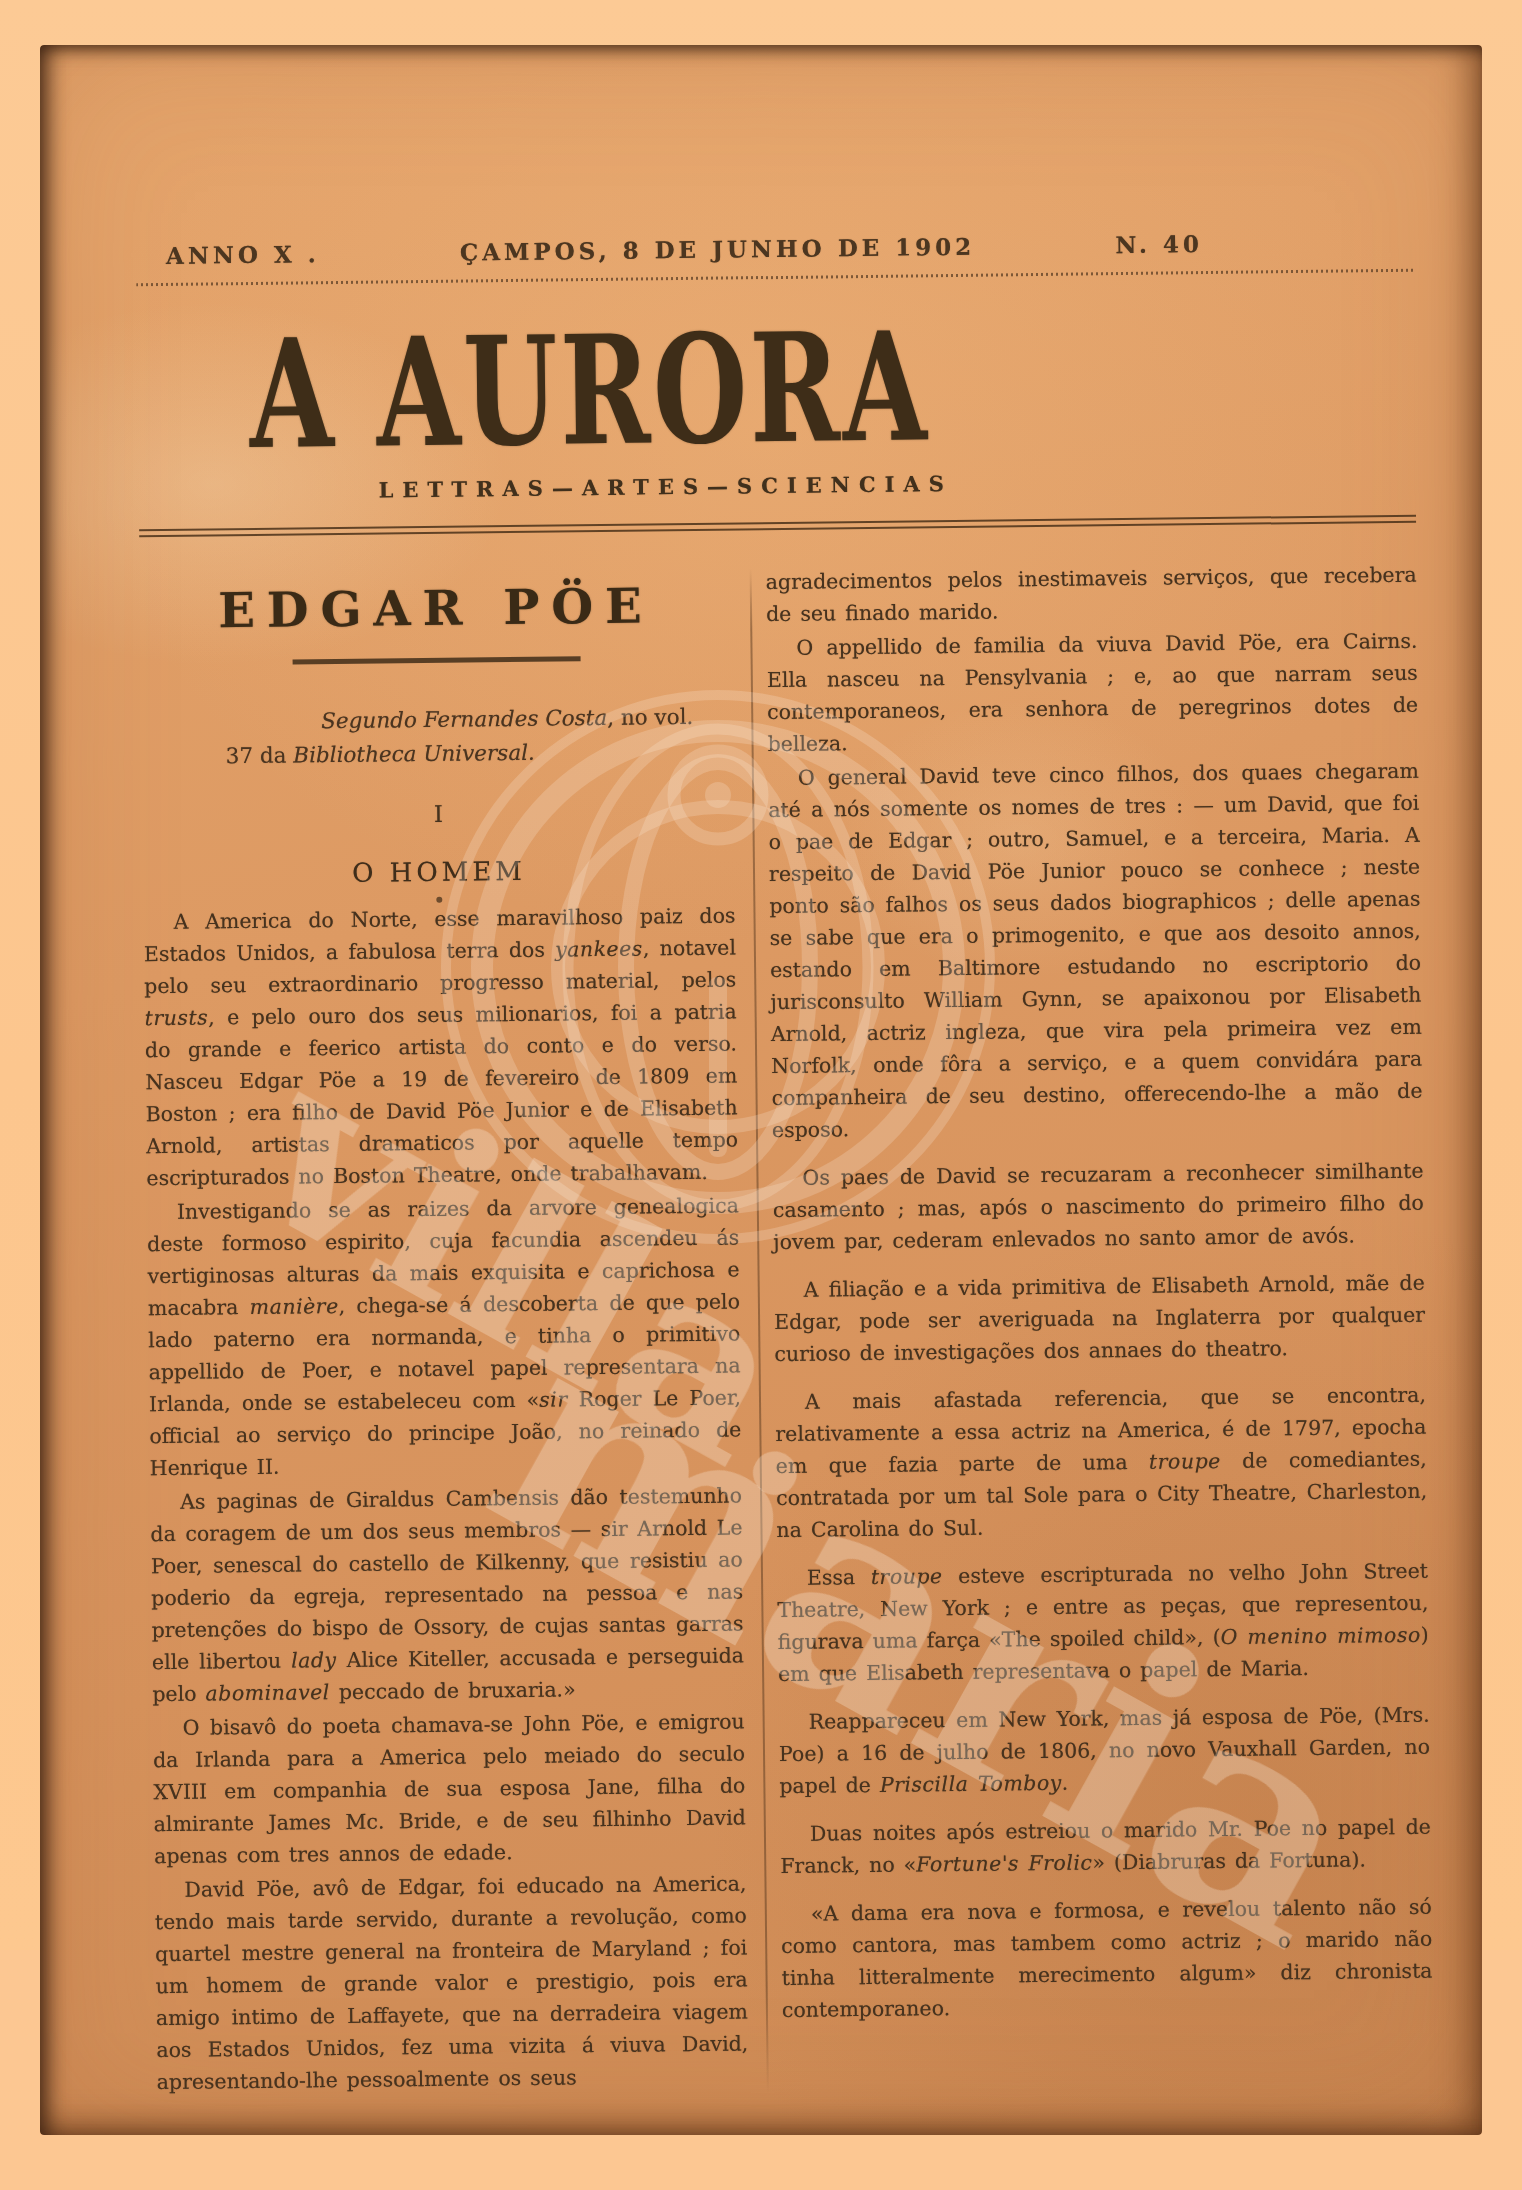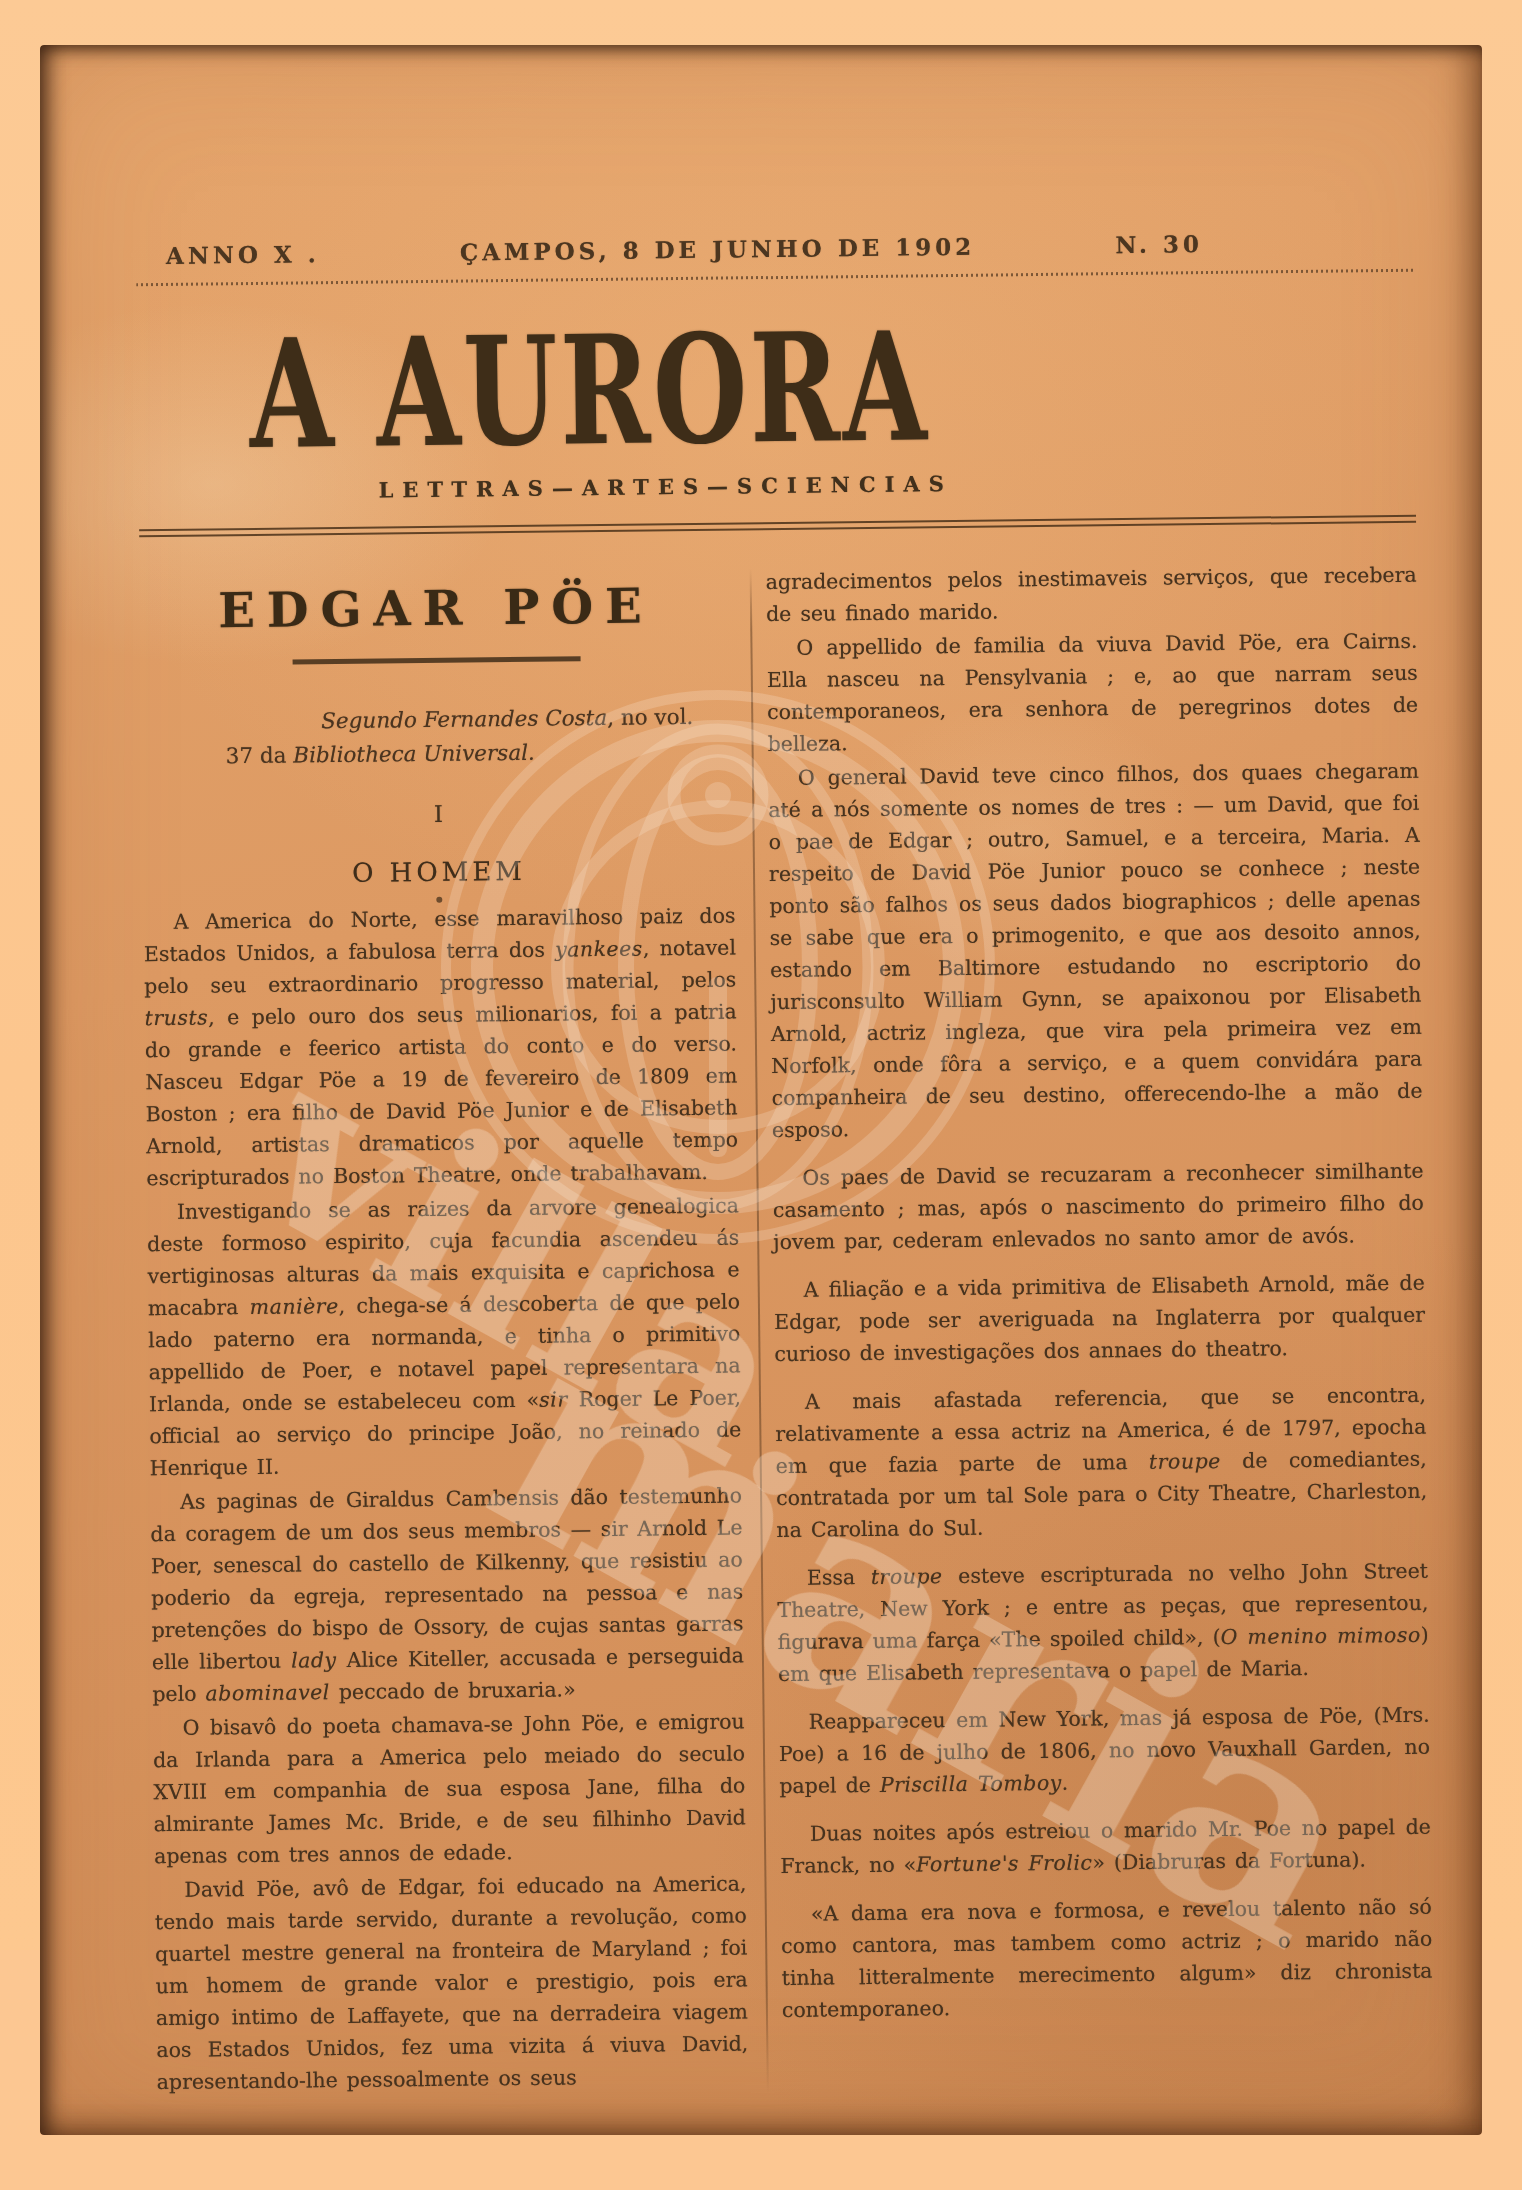--- a/index.html
+++ b/index.html
@@ -120,21 +120,21 @@
 
 <div class="frame">
 
   <div class="paper">
 
     <div class="print">
 
       <div class="issue-row">
         <span>ANNO X .</span>
         <span>ÇAMPOS, 8 DE JUNHO DE 1902</span>
-        <span>N. 30</span>
+        <span>N. 40</span>
       </div>
 
       <div class="dotted-rule"></div>
 
       <div class="mast-wrap">
         <h1 class="masthead">A AURORA</h1>
         <div class="subtitle">LETTRAS—ARTES—SCIENCIAS</div>
       </div>
 
       <div class="double-rule"></div>

